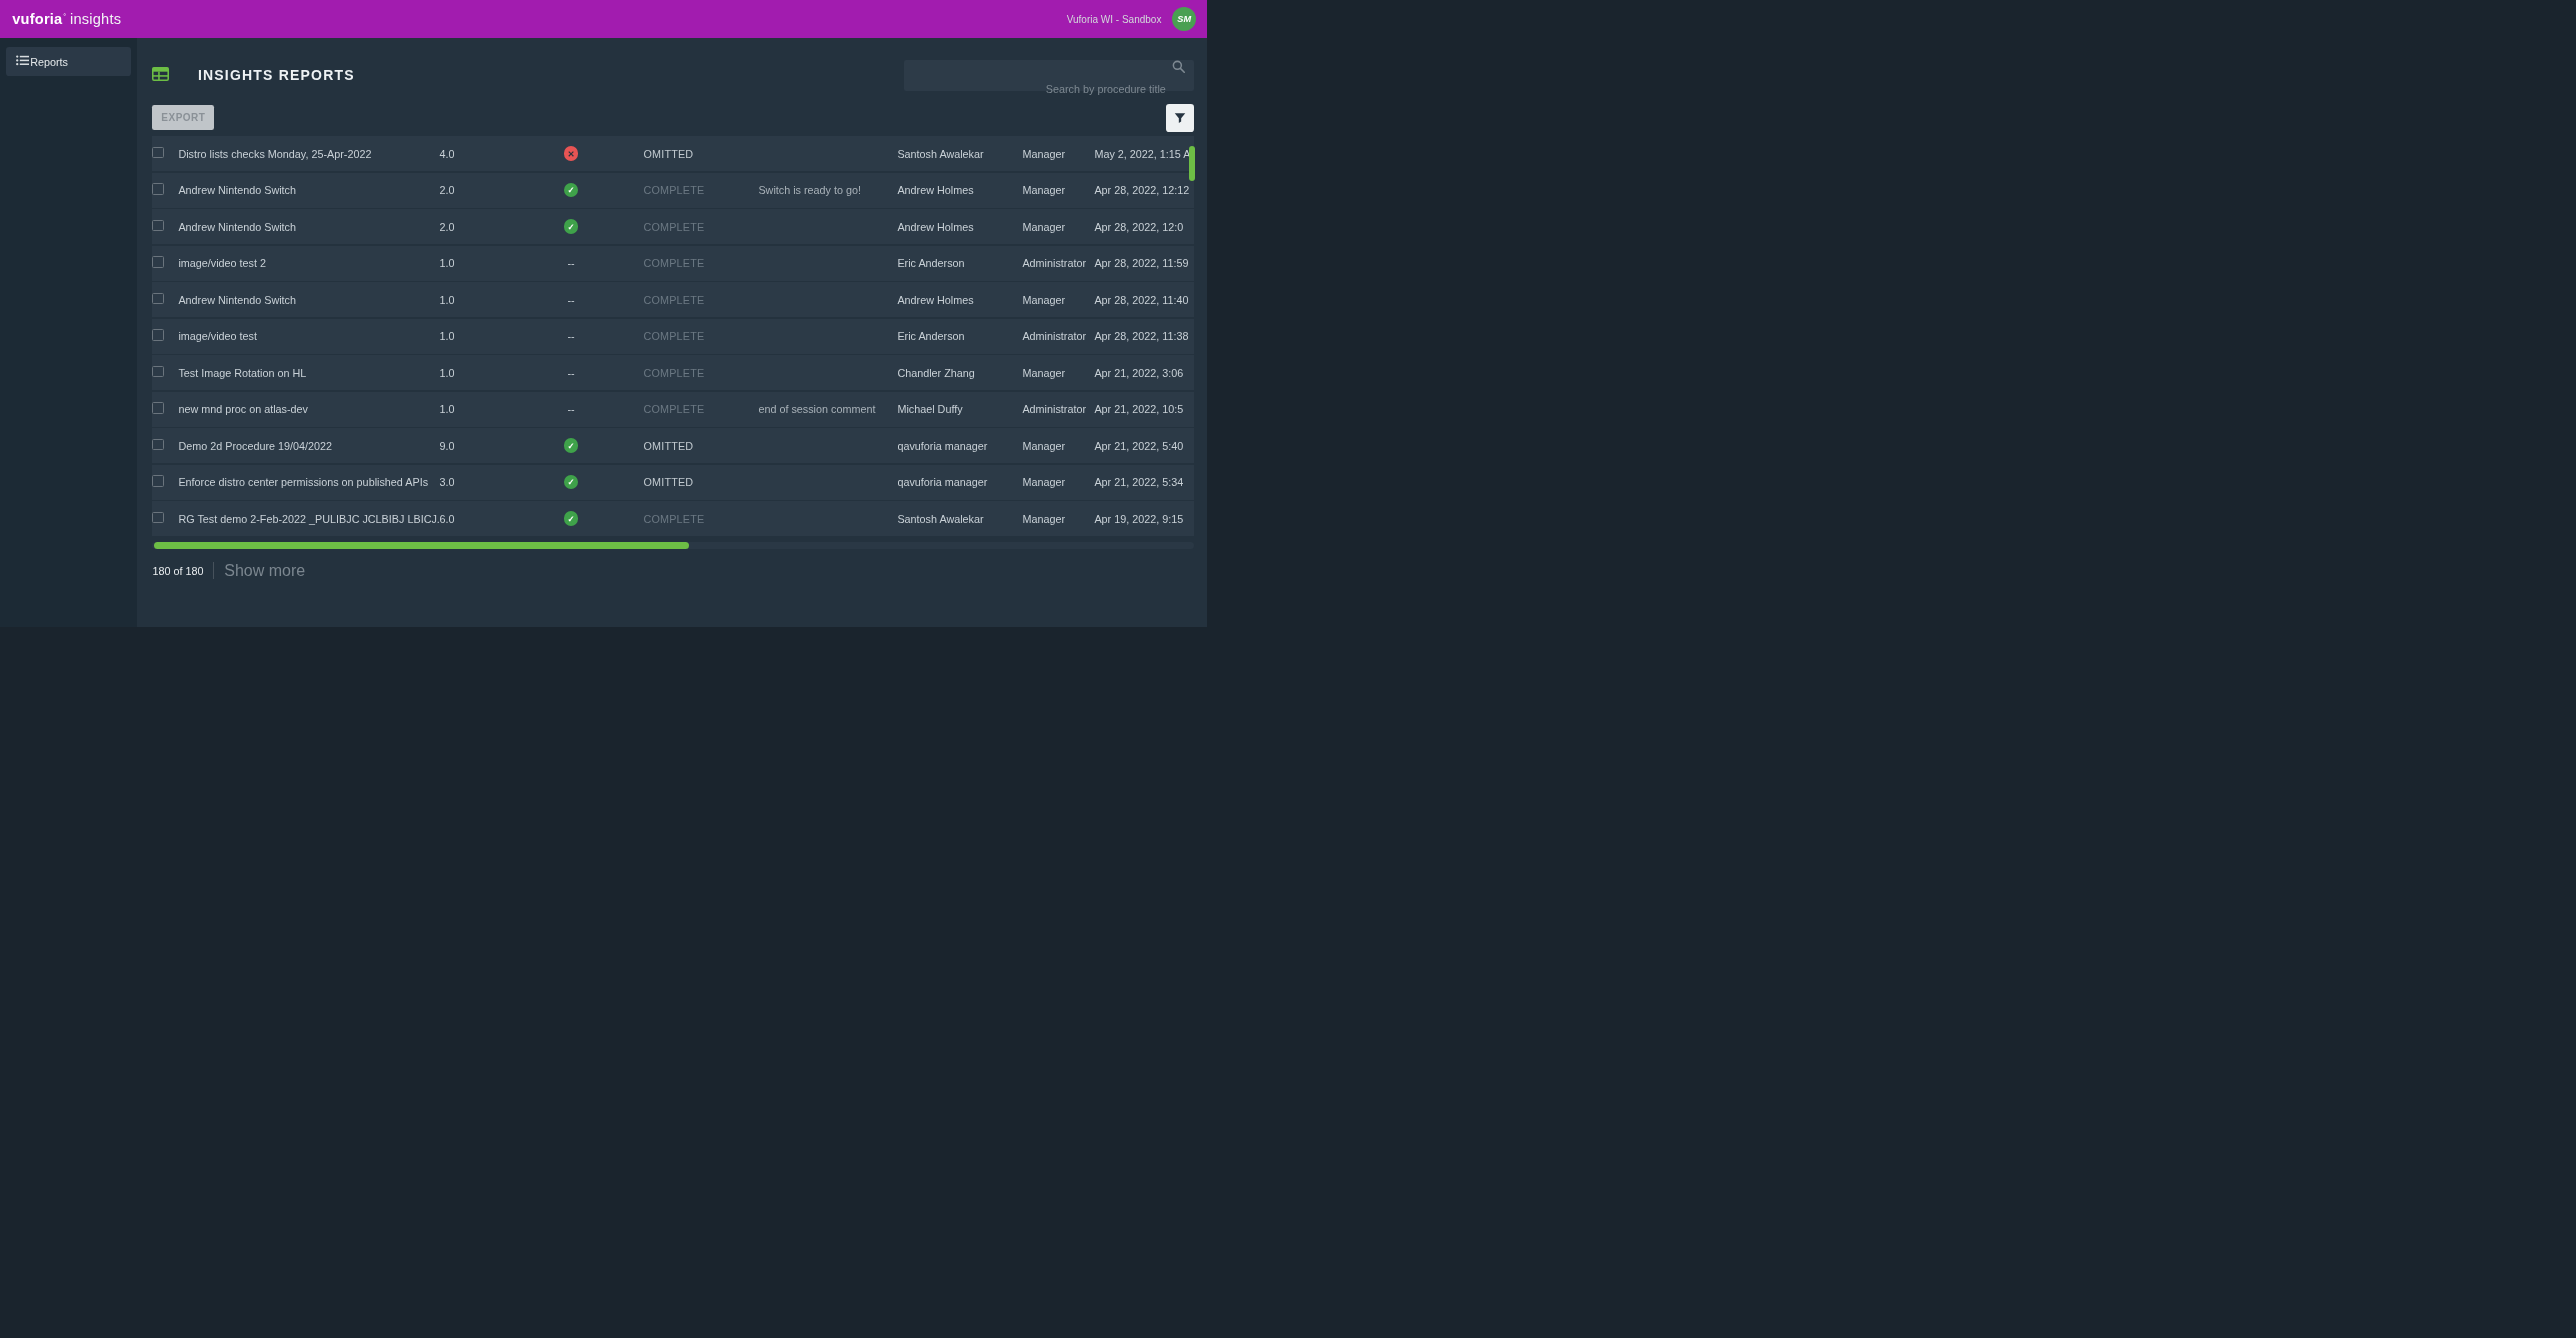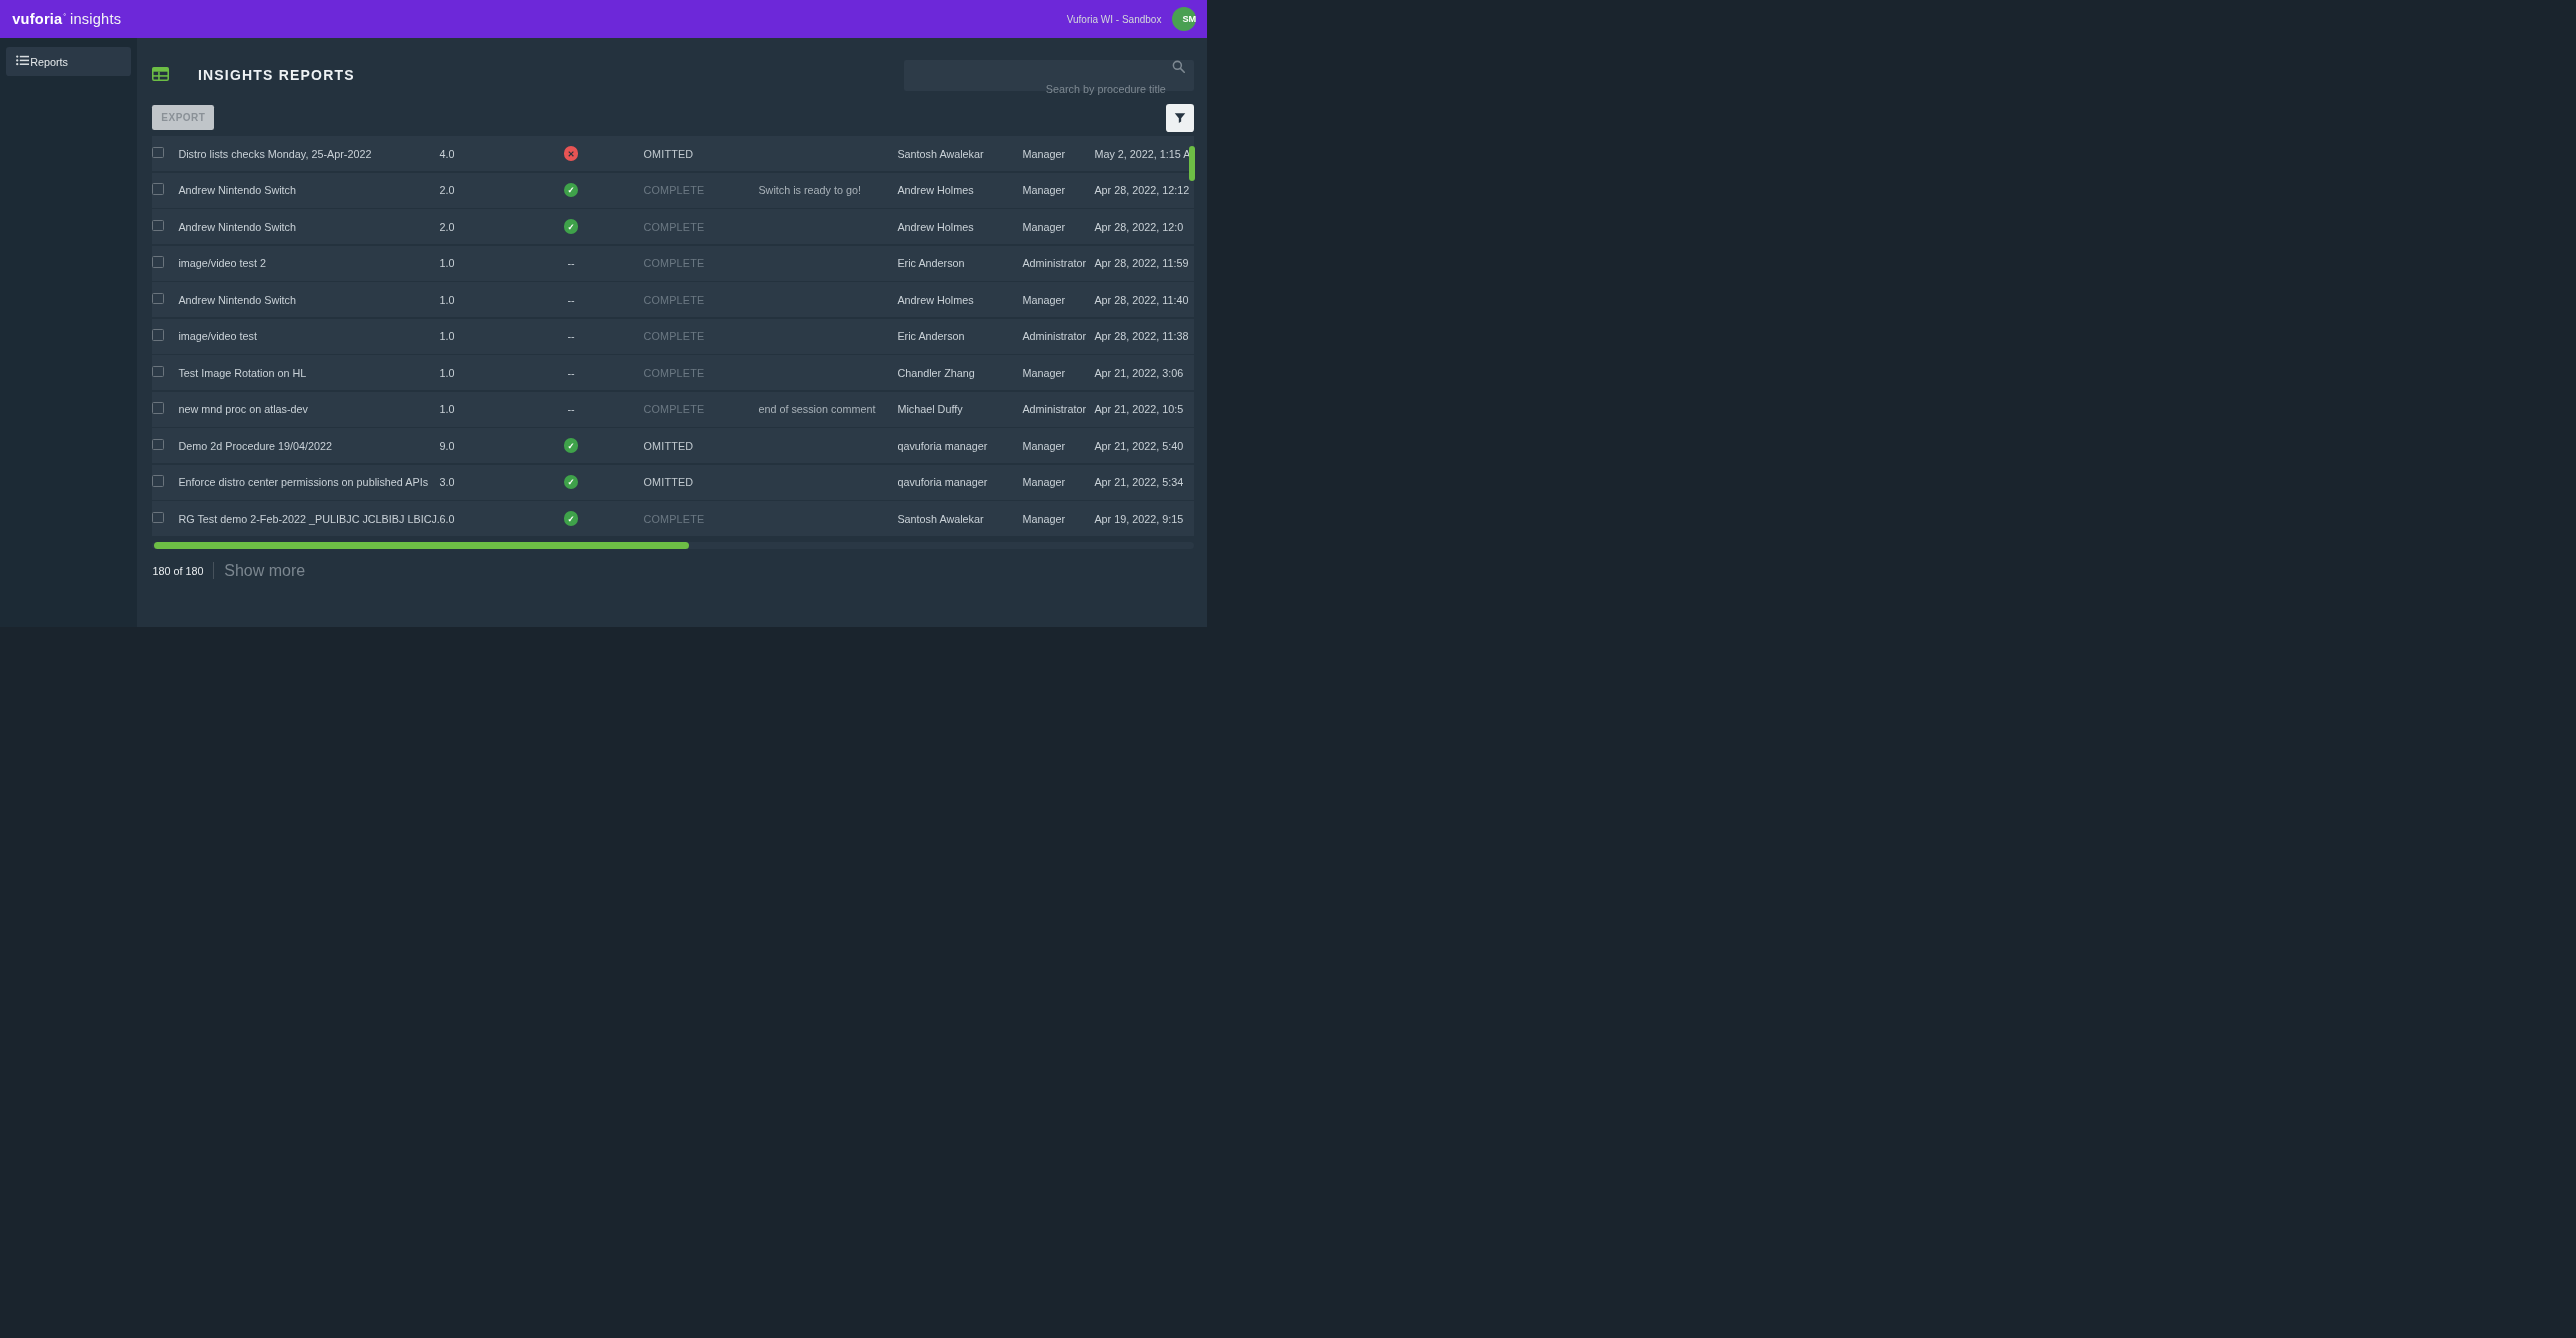--- a/index.html
+++ b/index.html
@@ -2,28 +2,28 @@
 <html style="font-size:12.3px"><head>
 <meta charset="utf-8">
 <title>Vuforia Insights</title>
 <style>
   * { box-sizing: border-box; margin: 0; padding: 0; }
   html,body { background:#1a242d; }
   body { font-family:"Liberation Sans", sans-serif; }
   .app { width:1207px; height:627px; display:flex; flex-direction:column; background:#24323e; overflow:hidden; position:relative; }
 
   
-  .topbar { height:38px; background:#6d28d9; display:flex; align-items:center; justify-content:space-between; padding:0 10.8px 0 12.3px; flex:0 0 auto; }
+  .topbar { height:38px; background:#a21caf; display:flex; align-items:center; justify-content:space-between; padding:0 10.8px 0 12.3px; flex:0 0 auto; }
   .logo { display:flex; align-items:baseline; color:#ffffff; font-size:14.6px; letter-spacing:0.2px; }
   .logo .brand { font-weight:bold; }
   .logo .reg { font-size:7px; vertical-align:top; position:relative; top:-5.4px; margin:0 0.8px 0 0.8px; }
   .logo .product { font-weight:300; margin-left:3.1px; color:#f2f4f5; }
   .topbar-right { display:flex; align-items:center; gap:10.8px; }
   .env-label { color:#d3d8db; font-size:10px; }
-  .avatar { width:24px; height:24px; border-radius:50%; background:#4aa052; color:#ffffff; font-size:9.2px; font-weight:bold; display:flex; align-items:center; justify-content:flex-end; }
+  .avatar { width:24px; height:24px; border-radius:50%; background:#4aa052; color:#ffffff; font-size:9.2px; font-weight:bold; display:flex; align-items:center; justify-content:center;font-style:italic; }
 
   
   .body-row { flex:1 1 auto; display:flex; min-height:0; }
   .sidebar { width:137px; background:#1c2a35; flex:0 0 auto; padding-top:9.2px; }
   .side-item { margin:0 6.2px; height:29px; background:#2b3947; border-radius:3.1px; display:flex; align-items:center; gap:1px; padding:0 10px; cursor:pointer; }
   .side-item .lbl { color:#e4e8ea; font-size:10.8px; }
 
   .content { flex:1 1 auto; position:relative; min-width:0; }
 
   

